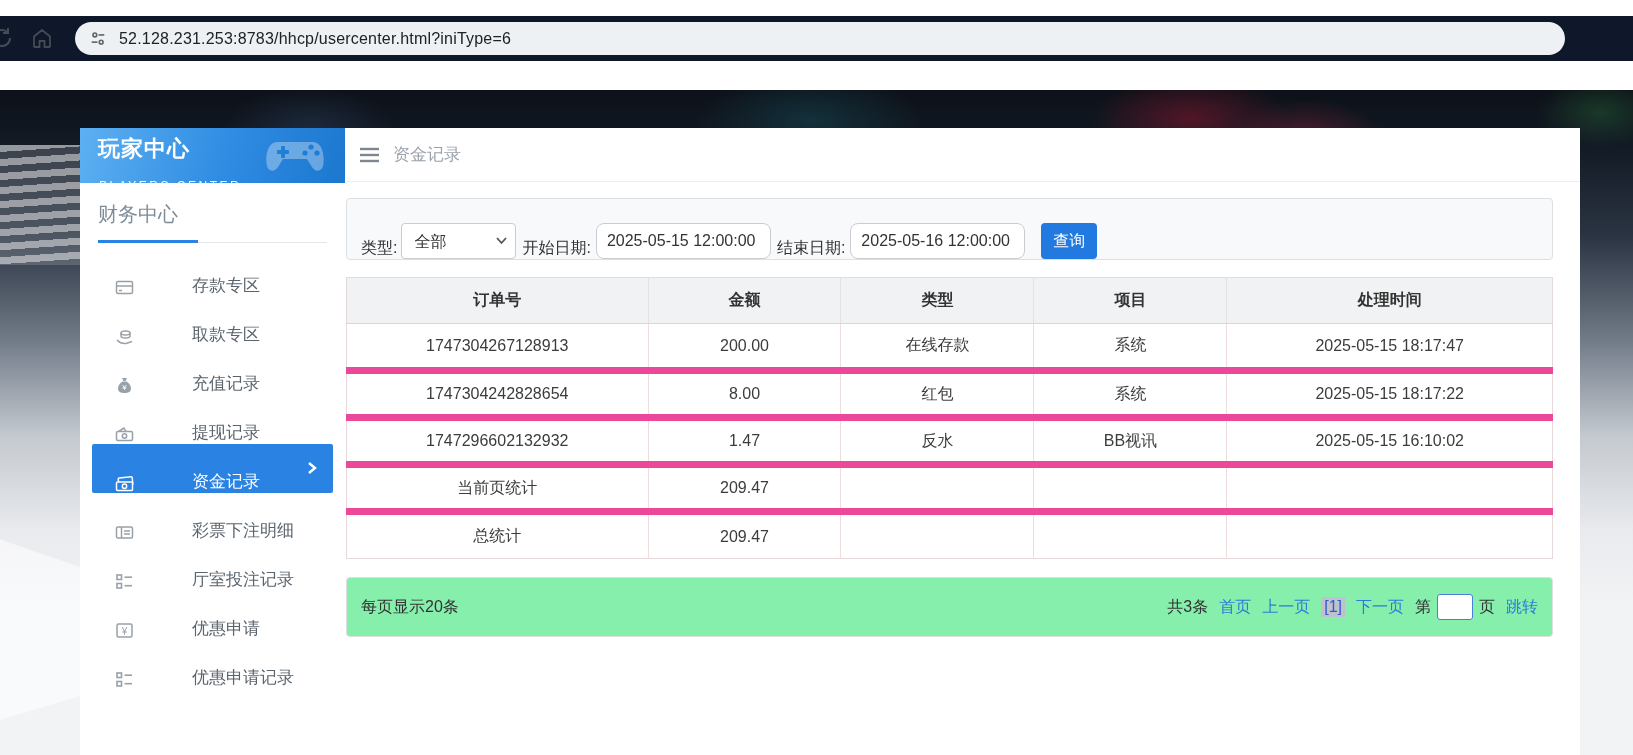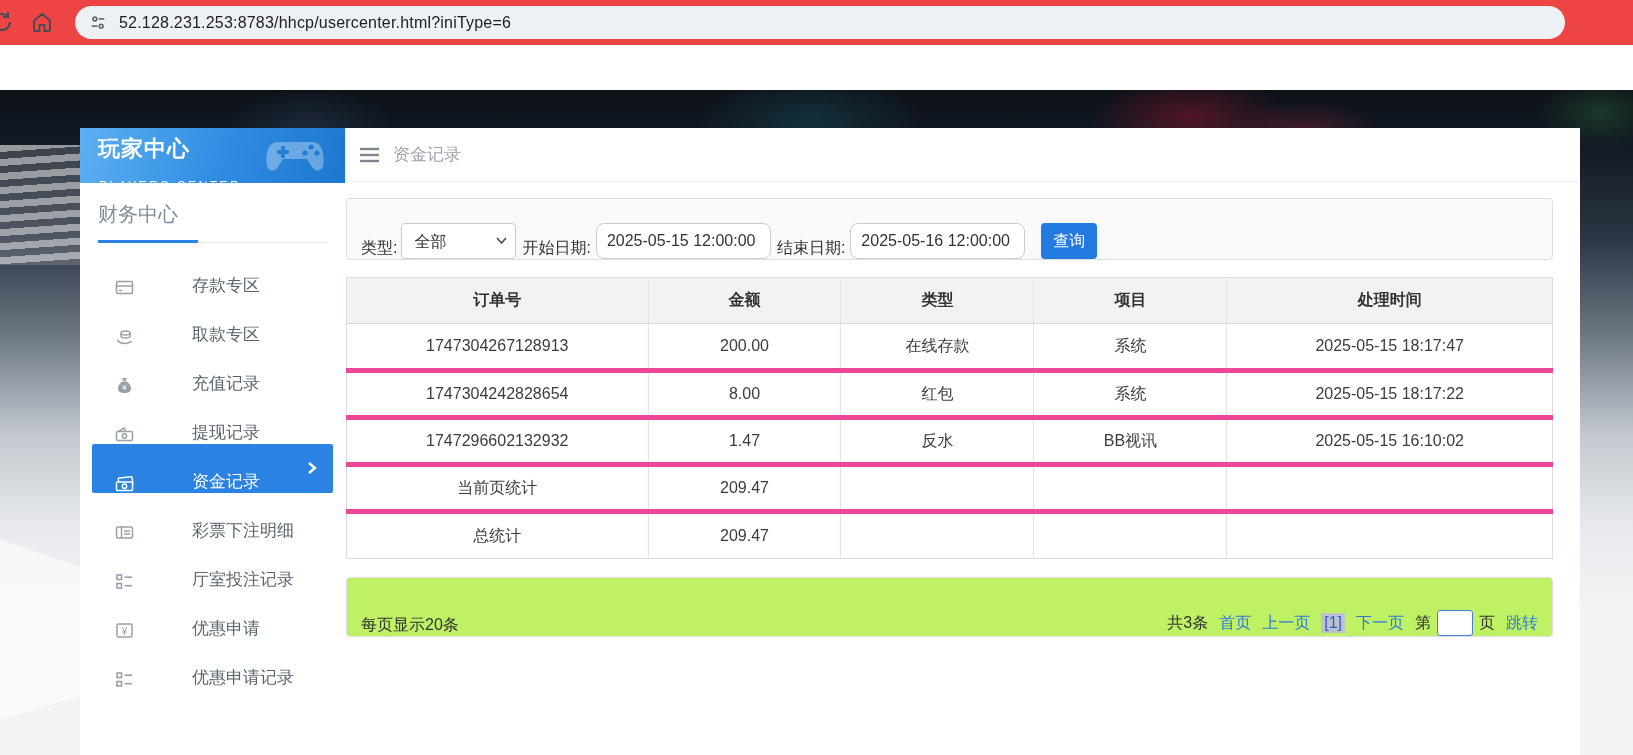--- a/index.html
+++ b/index.html
@@ -1,20 +1,20 @@
 <!DOCTYPE html>
 <html><head>
 <meta charset="utf-8">
 <style>
   * { margin:0; padding:0; box-sizing:border-box; }
   html,body { width:1633px; height:755px; overflow:hidden; background:#fff;
               font-family:"Liberation Sans", sans-serif; }
 
   
-  .browser-bar { position:absolute; left:0; top:0; width:1633px; height:45px; background:#ef4444; }
+  .browser-bar { position:absolute; left:0; top:16px; width:1633px; height:45px; background:#0f172a; }
   .chrome-ic { position:absolute; top:10px; width:24px; height:24px; color:#454b52; }
   .reload-ic { left:-10px; }
   .home-ic { left:30px; }
   .url-pill { position:absolute; left:75px; top:6px; width:1490px; height:33px;
               background:#eef1f4; border-radius:17px; display:flex; align-items:center; }
   .tune-ic { width:18px; height:18px; margin:0 12px 0 14px; color:#5f6368; flex:none; }
   .url-text { font-size:16px; color:#202124; letter-spacing:.2px; }
 
   
   .viewport { position:absolute; left:0; top:90px; width:1633px; height:665px; overflow:hidden;
@@ -72,28 +72,28 @@
   .f-label2 { margin-left:6px; }
   .query-btn { margin-left:16px; width:56px; height:36px; background:#2279e0; color:#fff; border:none;
     border-radius:4px; font-size:16px; cursor:pointer; font-family:"Liberation Sans", sans-serif; }
 
   table.records { margin:17px 27px 0 0; width:1207px; border-collapse:collapse;
     border:1px solid #e6d9d9; font-size:16px; color:#3c3c3c; table-layout:fixed; }
   table.records th { height:46px; background:#f1f2f3; font-weight:bold; color:#333;
     border-right:1px solid #e1e2e5; border-bottom:1px solid #d6d7da; }
   table.records th:last-child { border-right:1px solid #e6d9d9; }
   table.records td { height:47px; text-align:center; border-right:1px solid #efdede;
-    border-bottom:5px solid #ec4899; background:#fff; }
+    border-bottom:7px solid #ec4899; background:#fff; }
   table.records td:last-child { border-right:none; }
   table.records tr:last-child td { border-bottom:none; }
   .col-order { width:25%; } .col-amount { width:16%; } .col-type { width:16%; }
   .col-item { width:16%; } .col-time { width:27%; }
 
-  .pagination { margin:18px 27px 0 0; height:60px; background:#bef264; border:1px solid #dde0e3;
-    border-radius:4px; display:flex; align-items:flex-end; font-size:16px; color:#333; }
+  .pagination { margin:18px 27px 0 0; height:60px; background:#86efac; border:1px solid #dde0e3;
+    border-radius:4px; display:flex; align-items:center; font-size:16px; color:#333; }
   .page-size { margin-left:14px; }
   .pg-right { margin-left:auto; margin-right:14px; display:flex; align-items:center; gap:11px; }
   .pg-link { color:#2e79d9; text-decoration:none; cursor:pointer; }
   .pg-current { background:#bfc2cc; color:#2d5bd0; padding:1px 3px; }
   .jump-group { display:flex; align-items:center; gap:6px; }
   .jump-input { width:36px; height:26px; border:1px solid #4a7fd6; border-radius:3px; background:#fff;
     font-size:15px; text-align:center; font-family:"Liberation Sans", sans-serif; }
 </style>
 </head>
 <body>

